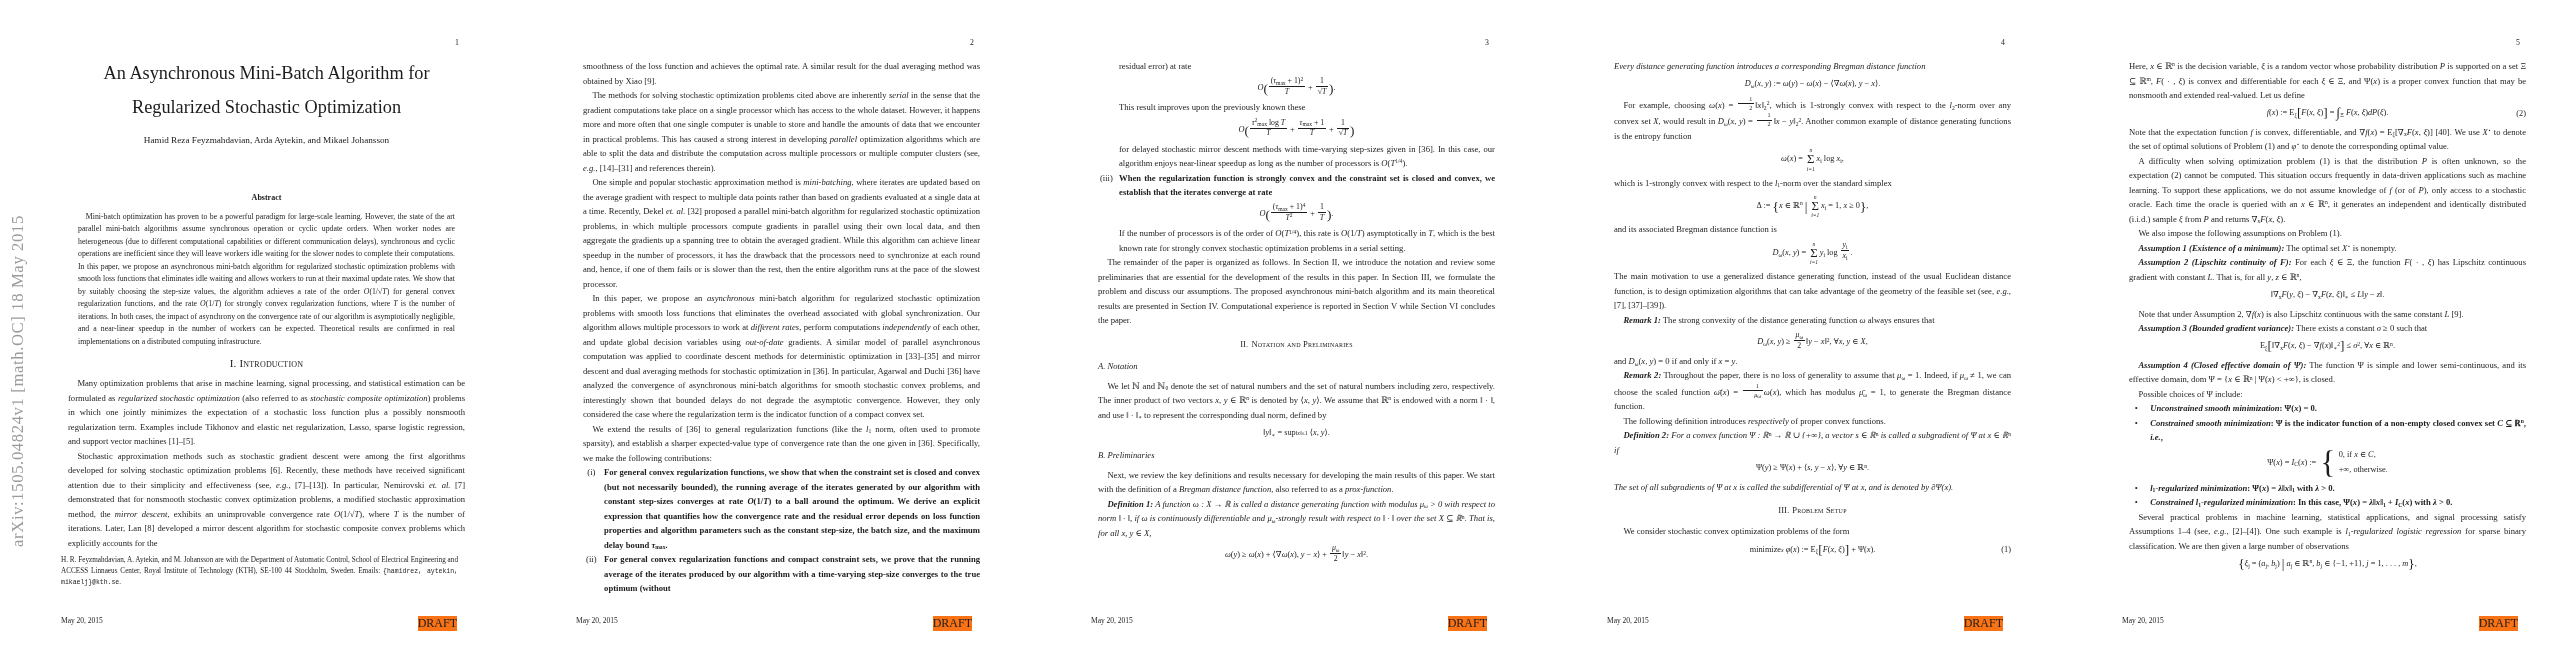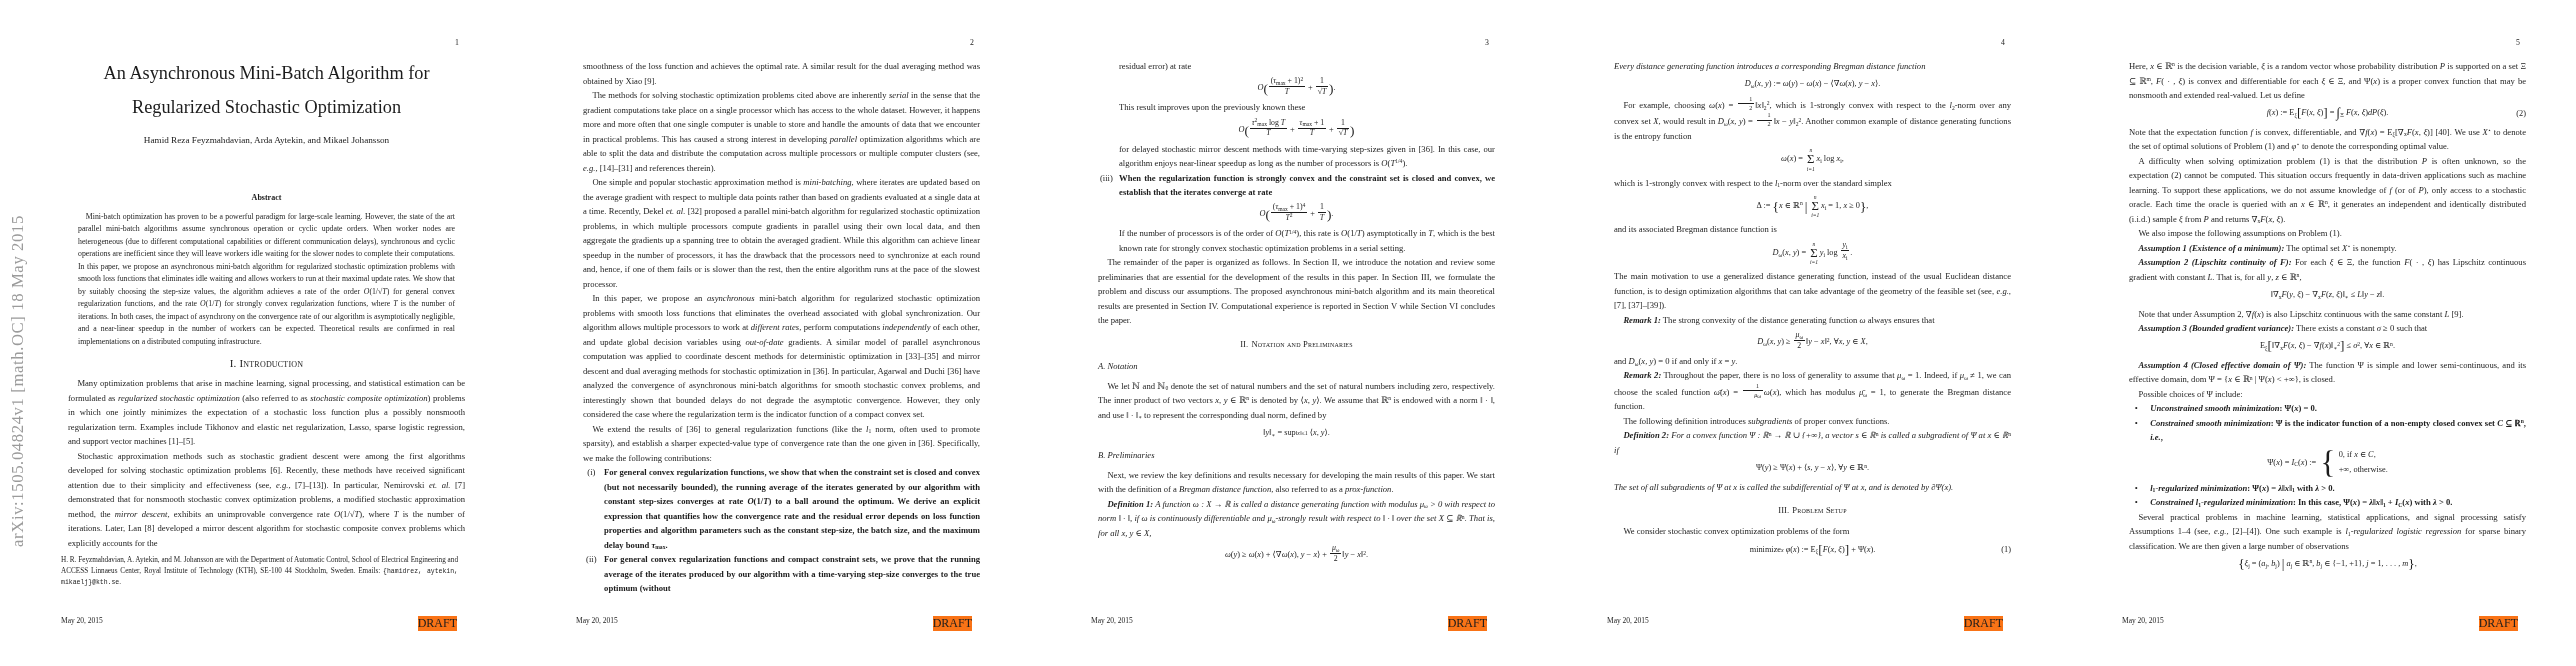--- a/index.html
+++ b/index.html
@@ -166,21 +166,21 @@
       <div class="eq"><i>D</i><sub>ω</sub><span>(</span><i>x</i><span>, </span><i>y</i><span>) = </span><span class="sum">
             <span class="t">n</span>
             <span class="g">Σ</span>
             <span class="b">i=1</span>
           </span><i>y</i><sub>i</sub><span> log </span><span class="frac"><span class="fn"><i>y</i><sub>i</sub></span><span class="fd"><i>x</i><sub>i</sub></span></span><span>.</span></div>
       <p class="para noind"><span>The main motivation to use a generalized distance generating function, instead of the usual Euclidean distance function, is to design optimization algorithms that can take advantage of the geometry of the feasible set (see, </span><i>e.g.</i><span>, [7], [37]–[39]).</span></p>
       <p class="para"><span class="bi">Remark 1:</span><span> The strong convexity of the distance generating function </span><i>ω</i><span> always ensures that</span></p>
       <div class="eq"><i>D</i><sub>ω</sub><span>(</span><i>x</i><span>, </span><i>y</i><span>) ≥ </span><span class="frac"><span class="fn"><i>μ</i><sub>ω</sub></span><span class="fd"><span>2</span></span></span><span>‖</span><i>y</i><span> − </span><i>x</i><span>‖</span><sup>2</sup><span>,   ∀</span><i>x</i><span>, </span><i>y</i><span> ∈ </span><i>X</i><span>,</span></div>
       <p class="para noind"><span>and </span><i>D</i><sub>ω</sub><span>(</span><i>x</i><span>, </span><i>y</i><span>) = 0 if and only if </span><i>x</i><span> = </span><i>y</i><span>.</span></p>
       <p class="para"><span class="bi">Remark 2:</span><span> Throughout the paper, there is no loss of generality to assume that </span><i>μ</i><sub>ω</sub><span> = 1. Indeed, if </span><i>μ</i><sub>ω</sub><span> ≠ 1, we can choose the scaled function </span><i>ω̄</i><span>(</span><i>x</i><span>) = </span><span class="frac"><span class="fn"><span>1</span></span><span class="fd"><i>μ</i><sub>ω</sub></span></span><i>ω</i><span>(</span><i>x</i><span>), which has modulus </span><i>μ̄</i><sub>ω</sub><span> = 1, to generate the Bregman distance function.</span></p>
-      <p class="para"><span>The following definition introduces </span><i>subgradients</i><span> of proper convex functions.</span></p>
+      <p class="para"><span>The following definition introduces </span><i>respectively</i><span> of proper convex functions.</span></p>
       <p class="para"><span class="bi">Definition 2:</span><i> For a convex function Ψ : ℝ</i><sup>n</sup><i> → ℝ ∪ {+∞}, a vector s ∈ ℝ</i><sup>n</sup><i> is called a subgradient of Ψ at x ∈ ℝ</i><sup>n</sup><i> if</i></p>
       <div class="eq"><span>Ψ(</span><i>y</i><span>) ≥ Ψ(</span><i>x</i><span>) + ⟨</span><i>s</i><span>, </span><i>y</i><span> − </span><i>x</i><span>⟩,   ∀</span><i>y</i><span> ∈ ℝ</span><sup>n</sup><span>.</span></div>
       <p class="para noind"><i>The set of all subgradients of Ψ at x is called the subdifferential of Ψ at x, and is denoted by ∂Ψ(x).</i></p>
       <div class="sechead"><span>III.</span><span class="sc">Problem Setup</span></div>
       <p class="para"><span>We consider stochastic convex optimization problems of the form</span></p>
       <div class="eq"><span><span class="under">
               <span class="um"><span>minimize</span></span>
               <span class="ub"><i>x</i></span>
             </span><span>  </span><i>φ</i><span>(</span><i>x</i><span>) := E</span><sub>ξ</sub><span class="big">[</span><i>F</i><span>(</span><i>x</i><span>, </span><i>ξ</i><span>)</span><span class="big">]</span><span> + Ψ(</span><i>x</i><span>).</span></span><span class="tag">(1)</span></div>
     </div>

